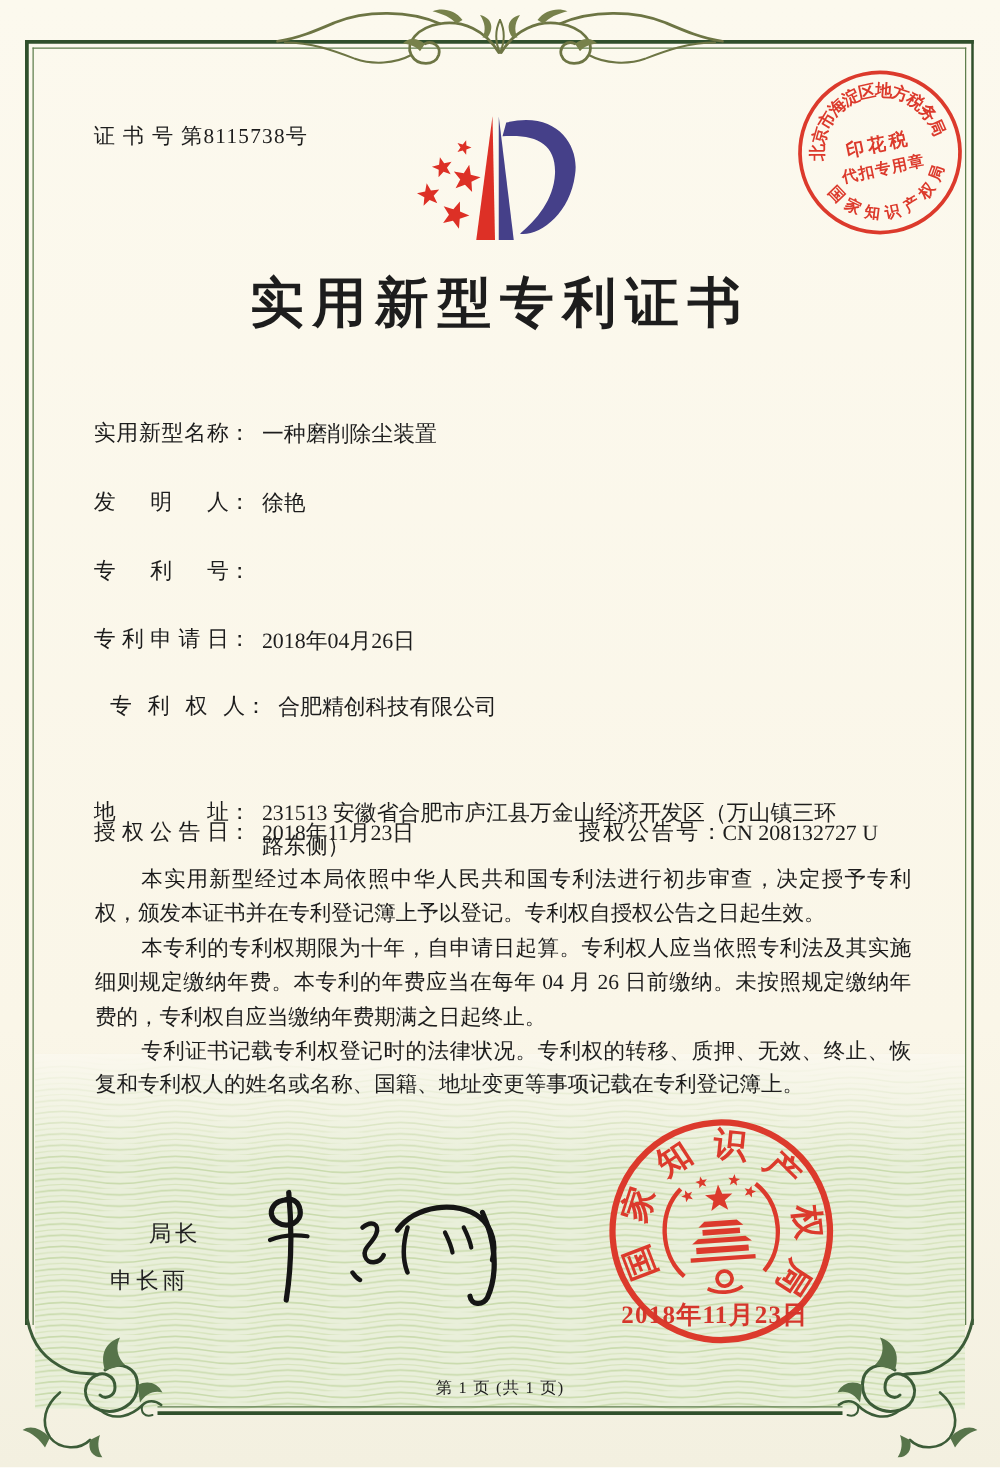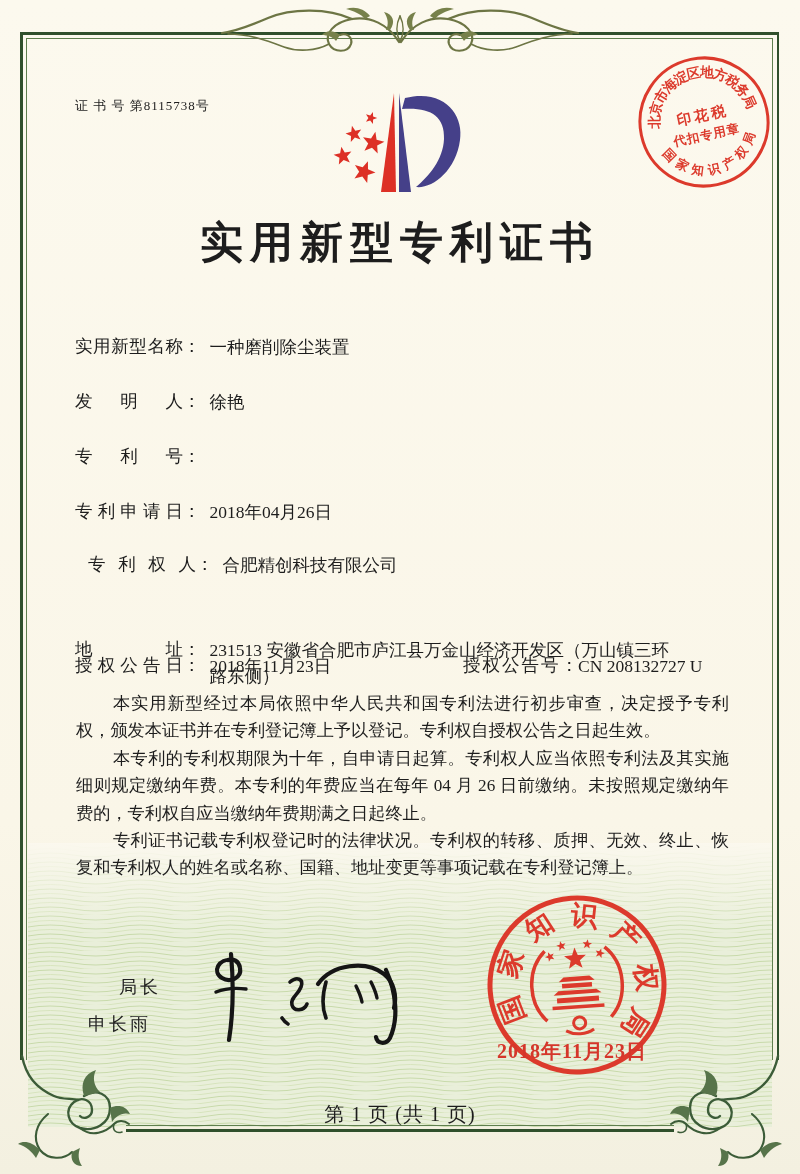--- a/index.html
+++ b/index.html
@@ -5,31 +5,31 @@
   html,body{margin:0;padding:0;}
   .page{
     position:relative;width:800px;height:1174px;overflow:hidden;
     background:linear-gradient(180deg,#fcf9ee 0%,#faf6e8 70%,#f3f0e0 100%);
     font-family:"Liberation Serif","DejaVu Serif",serif;
     color:#1d1d1d;
   }
   .abs{position:absolute;}
   .fl{position:absolute;background:#30502c;}
   .fl.thin{background:#5f7f4e;}
-  .cert-no{font-size:13px;letter-spacing:1px;}
+  .cert-no{font-size:17px;letter-spacing:1px;}
   .title{left:0;width:100%;text-align:center;font-size:43px;font-weight:700;letter-spacing:7px;}
   .field-row{position:absolute;left:75px;display:flex;font-size:17.5px;align-items:flex-start;}
   .f-label{width:108px;text-align:justify;text-align-last:justify;flex:none;}
   .f-colon{flex:none;}
   .f-value{margin-left:9px;line-height:26px;}
   .body-text{left:76px;width:653px;font-size:17.2px;line-height:27.4px;text-align:justify;}
   .body-text p{margin:0;text-indent:2.15em;}
   .signer{font-family:"Liberation Sans","DejaVu Sans",sans-serif;font-size:18px;letter-spacing:3px;font-weight:500;color:#222;}
   .issue-date{font-size:20px;font-weight:700;color:#d5362b;letter-spacing:1px;}
-  .footer{left:0;width:100%;text-align:center;font-size:20px;letter-spacing:1px;}
+  .footer{left:0;width:100%;text-align:center;font-size:13px;letter-spacing:1px;}
   .seal{color:#dc3a2c;}
   svg{display:block;}
 </style>
 </head>
 <body>
 
 <div class="page">
 
   <svg class="abs" style="left:28px;top:843px;" width="744" height="284" viewBox="0 0 744 284">
     <defs>

